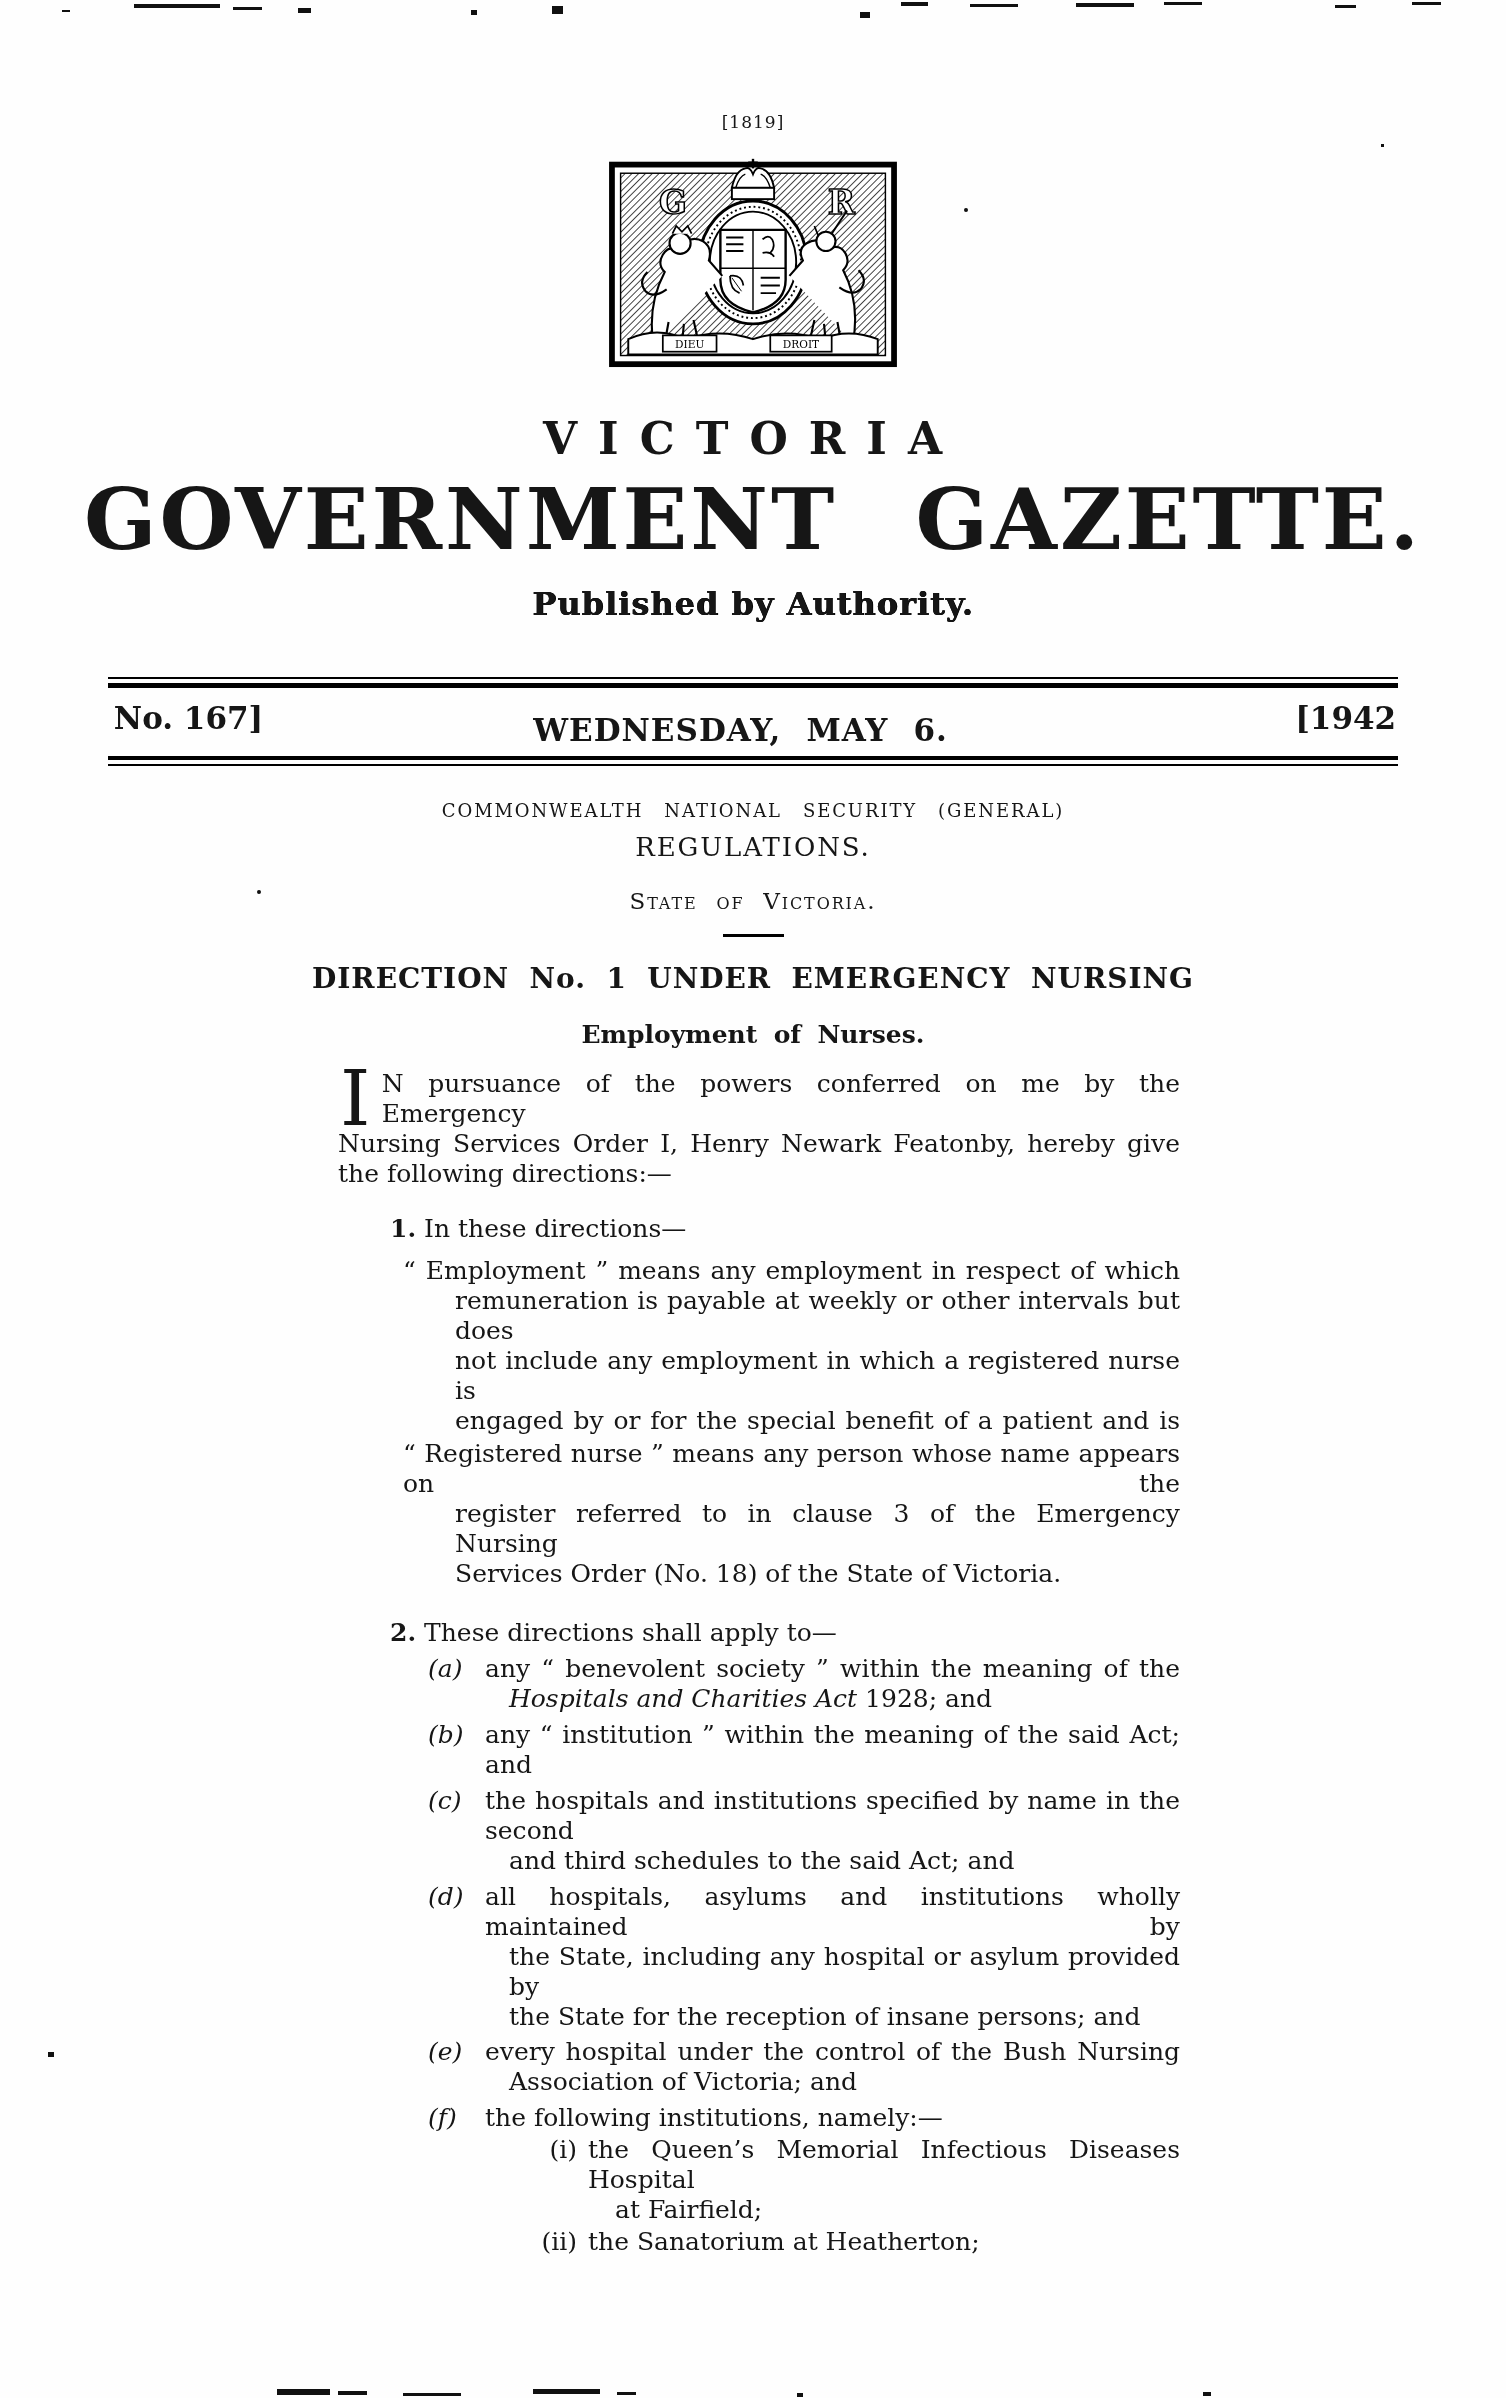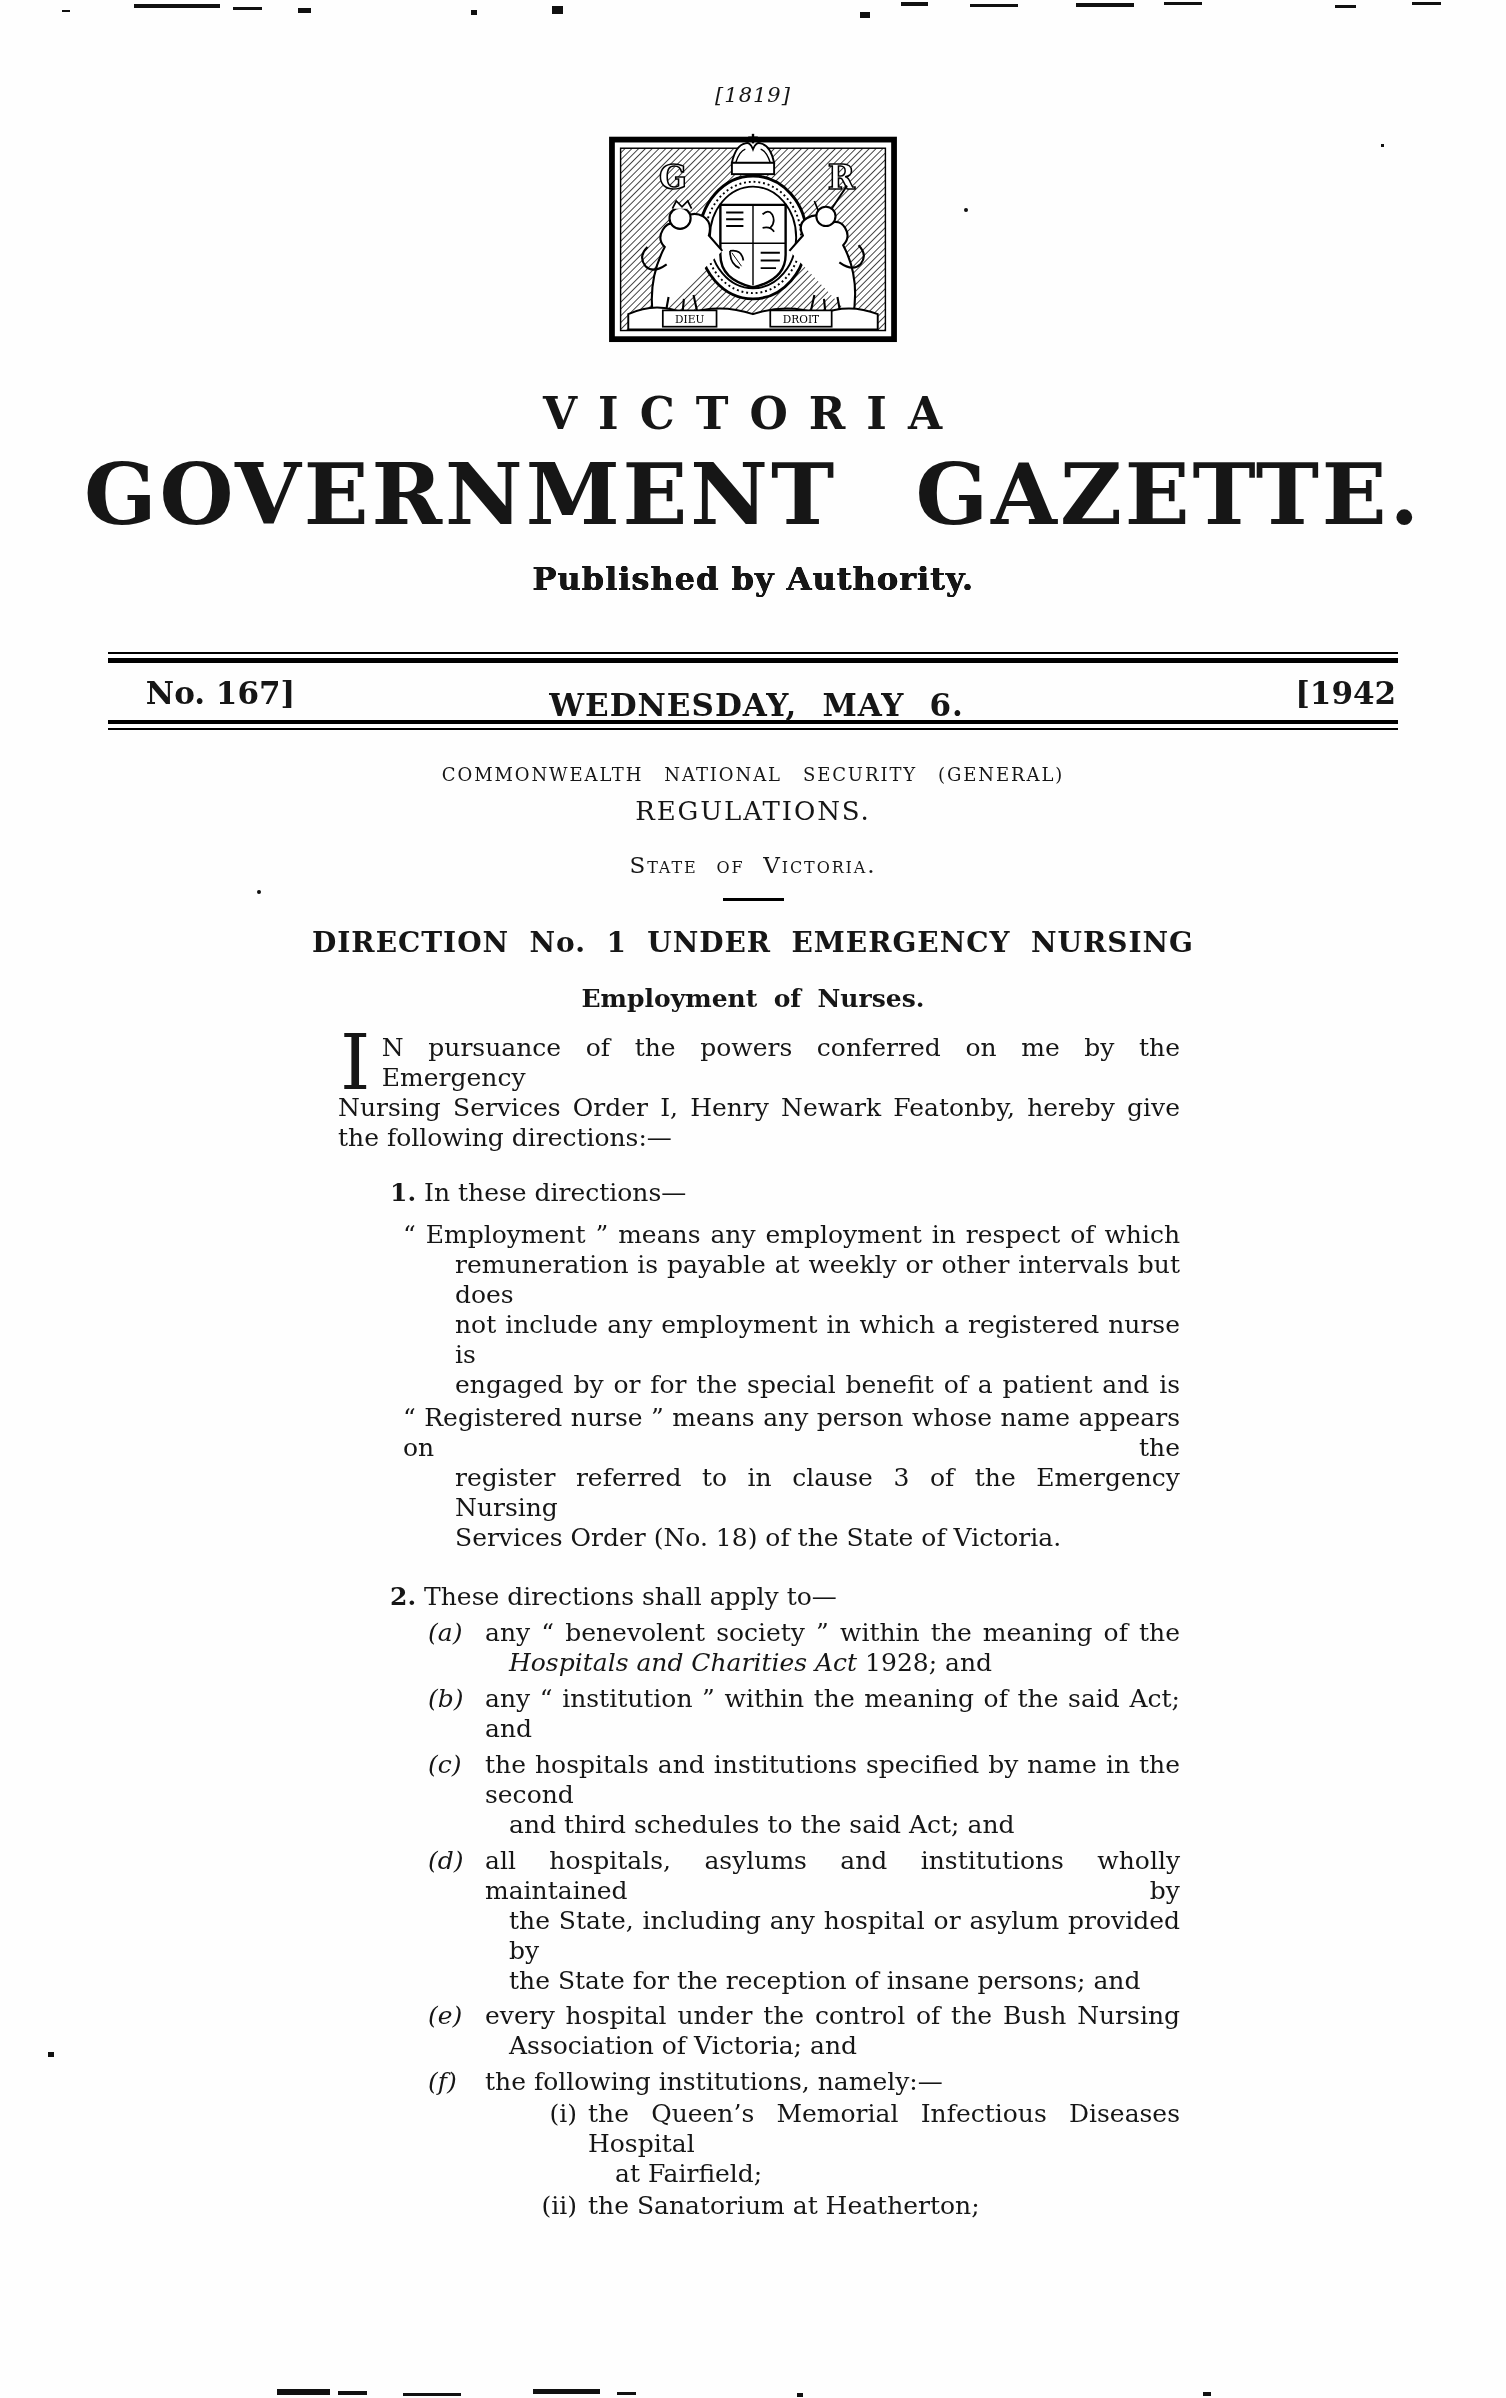--- a/index.html
+++ b/index.html
@@ -1,38 +1,38 @@
 <!DOCTYPE html>
 <html><head>
 <meta charset="utf-8">
 <style>
   html,body{margin:0;padding:0;background:#e8e8e4;}
   .page{position:relative;width:1506px;height:2399px;background:#fefefe;margin:0 auto;
         font-family:"DejaVu Serif", serif;color:#161616;overflow:hidden;}
   
   .art{position:absolute;background:#111;}
   
-  .plate{padding-top:83px;text-align:center;font-size:21px;letter-spacing:1px;font-style:italic;}
+  .plate{padding-top:112px;text-align:center;font-size:17px;letter-spacing:1px;}
   
   .arms{margin-top:23px;text-align:center;}
   
   .victoria{margin-top:42px;text-align:center;font-size:44px;font-weight:bold;
             letter-spacing:21px;line-height:50px;}
   .gazette{margin-top:3.8px;text-align:center;font-size:85px;font-weight:bold;
            letter-spacing:2.9px;word-spacing:46px;line-height:102px;white-space:nowrap;}
   .gothic{margin-top:13.4px;text-align:center;font-size:32px;font-weight:bold;line-height:42px;
           letter-spacing:1px;text-shadow:0.6px 0 0 #000, 0 0.4px 0 #000;}
   .registered{margin-top:15.4px;text-align:center;font-style:italic;font-size:20px;line-height:29px;
               word-spacing:5.8px;}
   
   .mast{margin:52px 108px 0 108px;}
   .rule-thin{height:1.9px;background:#000;}
   .rule-thick{height:4.8px;background:#000;}
   .rule-gap{height:3.8px;}
-  .mastrow{position:relative;height:57px;font-weight:bold;font-size:31px;line-height:60px;margin-left:32px;}
+  .mastrow{position:relative;height:68px;font-weight:bold;font-size:31px;line-height:60px;}
   .mast-no{position:absolute;left:5.8px;top:0;}
   .mast-date{position:absolute;left:50%;transform:translateX(-53%);top:12px;word-spacing:13.4px;letter-spacing:1px;}
   .mast-year{position:absolute;right:1.9px;top:0;}
   
   .h1a{margin-top:27px;text-align:center;font-size:18px;letter-spacing:1.9px;word-spacing:13.4px;line-height:35px;}
   .h1b{margin-top:1.9px;text-align:center;font-size:26px;letter-spacing:1.9px;line-height:35px;}
   .state{margin-top:21px;text-align:center;font-size:23px;line-height:31px;
          font-variant:small-caps;letter-spacing:1.9px;word-spacing:9.6px;}
   .srule{margin:17.3px auto 0 auto;width:61px;height:2.9px;background:#000;}
   .h2a{margin-top:23px;text-align:center;font-size:28px;font-weight:bold;word-spacing:9.6px;line-height:37px;letter-spacing:1px;}

